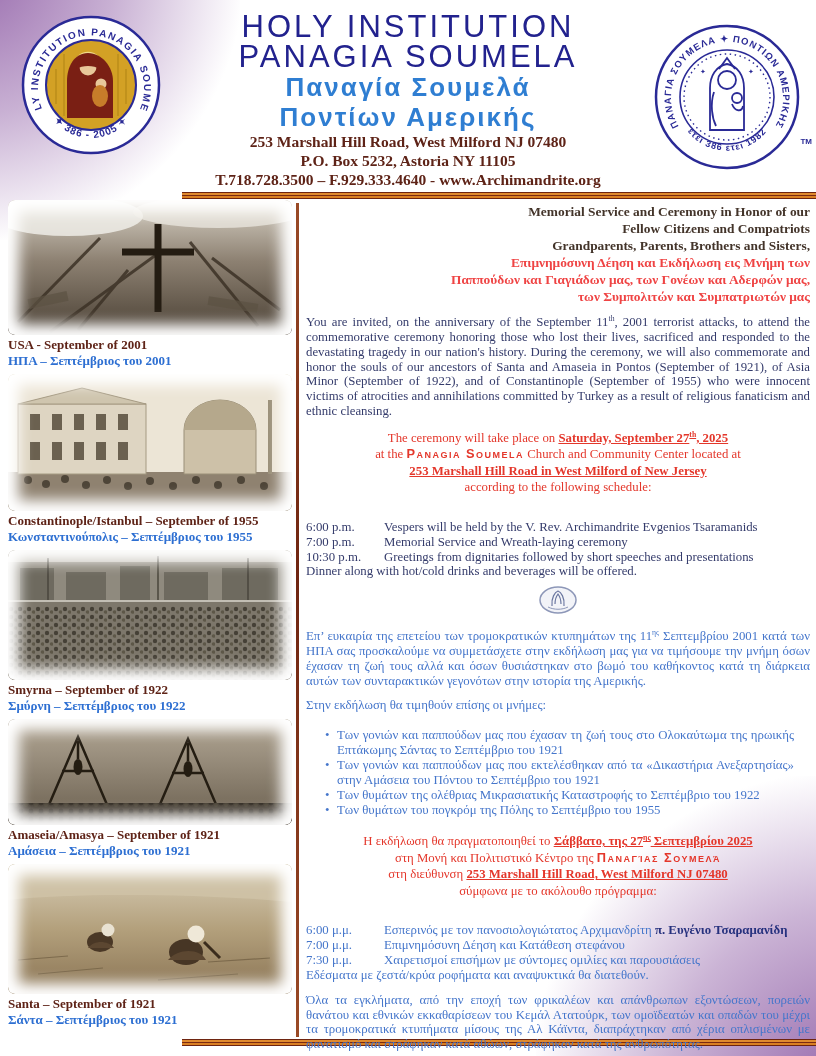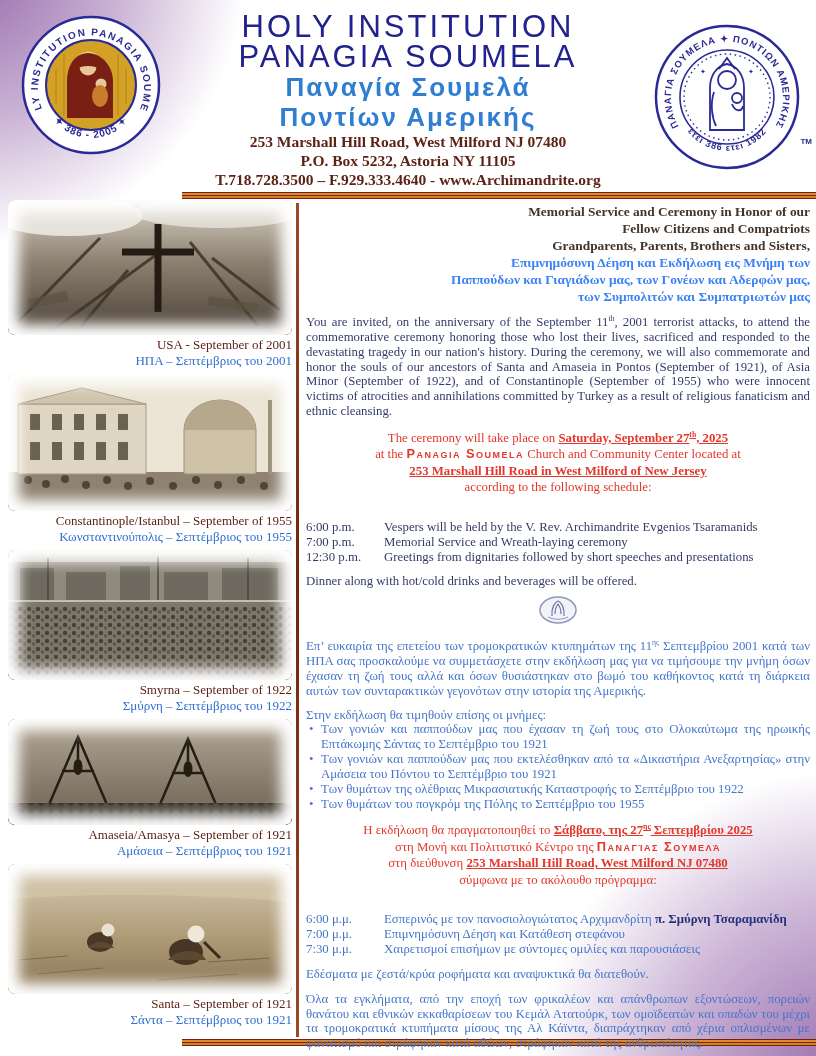--- a/index.html
+++ b/index.html
@@ -34,41 +34,41 @@
   .bar-top{top:192px}
   .bar-bottom{top:1039px}
   .vdiv{position:absolute;left:296px;top:203px;width:3px;height:834px;z-index:2;
     background:linear-gradient(180deg,#9a4a26,#6e2410 45%,#9a4a26)}
 
   
   .sidebar{position:absolute;left:8px;top:200px;width:284px;z-index:2}
   .photo{position:relative;width:284px;border-radius:7px;overflow:hidden}
   .photo svg{display:block;width:100%;height:100%}
   .feather{position:absolute;inset:0;border-radius:7px;box-shadow:inset 0 0 14px 11px #fff;pointer-events:none}
-  .cap{text-align:right;margin:2px 0 5px;font-weight:normal;font-size:13px;line-height:16px}
+  .cap{text-align:left;margin:2px 0 5px;font-weight:bold;font-size:13px;line-height:16px}
   .cap-en{color:#5e2317}
   .cap-gr{color:#2d6fd2}
   .ph1{height:135px}.ph2{height:137px}.ph3{height:130px}.ph4{height:106px}.ph5{height:130px}
 
   
   .main{position:absolute;left:306px;top:203px;width:504px;z-index:2;
     font-size:12.8px;line-height:1.16;color:#343b6b}
   .m-center{text-align:right}
   .h-en{font-weight:bold;font-size:13.4px;line-height:17px;color:#43342a}
-  .h-gr{font-weight:bold;font-size:13.4px;line-height:17px;color:#3b82f6}
+  .h-gr{font-weight:bold;font-size:13.4px;line-height:17px;color:#ef4444}
   .para{text-align:justify;margin-top:10px}
   .event{margin-top:11px;text-align:center;color:#e4372b;line-height:16.5px}
   .ev-line{min-height:16px}
   .sched{margin-top:24px}
   .sched-row{display:flex}
-  .sched-time{flex:0 0 78px}.mt10{margin-top:10px}
+  .sched-time{flex:0 0 78px}.mt10{}
   .gr{color:#4576cb}
   .ornament{margin-top:6px;text-align:center}
   .list-intro{margin-top:9px}
-  .bullets{margin:0;color:#4576cb}
+  .bullets{margin:16px;color:#4576cb}
   .bullets li{list-style:none;position:relative;padding-left:15px;text-align:justify}
   .bullets li::before{content:"\2022";position:absolute;left:3px;top:0}
 
   
   .sg-b{font-weight:bold}
   .sg-u{text-decoration:underline}
   .sg-sup{font-size:.6em;vertical-align:super;line-height:0}
   .sg-st{font-family:"Liberation Sans",sans-serif;font-variant:small-caps;font-weight:bold;letter-spacing:1.5px}
   .sg-nv{color:#26317e}
 </style>
@@ -355,21 +355,21 @@
     <div class="sched">
       <div class="sched-row">
         <div class="sched-time">6:00 p.m.</div>
         <div>Vespers will be held by the V. Rev. Archimandrite Evgenios Tsaramanids</div>
       </div>
       <div class="sched-row">
         <div class="sched-time">7:00 p.m.</div>
         <div>Memorial Service and Wreath-laying ceremony</div>
       </div>
       <div class="sched-row">
-        <div class="sched-time">12:30 p.m.</div>
+        <div class="sched-time">10:30 p.m.</div>
         <div>Greetings from dignitaries followed by short speeches and presentations</div>
       </div>
     </div>
 
     <div class="mt10">Dinner along with hot/cold drinks and beverages will be offered.</div>
 
     <div class="ornament">
       <svg width="40" height="30" viewBox="0 0 40 30">
         <ellipse cx="20" cy="15" rx="18" ry="13" fill="#f2f3f8" stroke="#8d97b8" stroke-width="1.5"></ellipse>
         <path d="M14,21 C13,13 17,7 20,6 C23,7 27,13 26,21 M17,19 C17,13 20,9 20,9 C20,9 23,13 23,19" fill="none" stroke="#6a76a0" stroke-width="1.2"></path>
@@ -390,21 +390,21 @@
     <div class="event">
       <div class="ev-line"><span>Η εκδήλωση θα πραγματοποιηθεί το </span><span class="sg-b sg-u">Σάββατο, της 27</span><span class="sg-b sg-u sg-sup">ης</span><span class="sg-b sg-u"> Σεπτεμβρίου 2025</span></div>
       <div class="ev-line"><span>στη Μονή και Πολιτιστικό Κέντρο της </span><span class="sg-st">Παναγίας Σουμελά</span></div>
       <div class="ev-line"><span>στη διεύθυνση </span><span class="sg-b sg-u">253 Marshall Hill Road, West Milford NJ 07480</span></div>
       <div class="ev-line"><span>σύμφωνα με το ακόλουθο πρόγραμμα:</span></div>
     </div>
 
     <div class="sched gr">
       <div class="sched-row">
         <div class="sched-time">6:00 μ.μ.</div>
-        <div><span>Εσπερινός με τον πανοσιολογιώτατος Αρχιμανδρίτη </span><span class="sg-b sg-nv">π. Σμύρνη Τσαραμανίδη</span></div>
+        <div><span>Εσπερινός με τον πανοσιολογιώτατος Αρχιμανδρίτη </span><span class="sg-b sg-nv">π. Ευγένιο Τσαραμανίδη</span></div>
       </div>
       <div class="sched-row">
         <div class="sched-time">7:00 μ.μ.</div>
         <div><span>Επιμνημόσυνη Δέηση και Κατάθεση στεφάνου</span></div>
       </div>
       <div class="sched-row">
         <div class="sched-time">7:30 μ.μ.</div>
         <div><span>Χαιρετισμοί επισήμων με σύντομες ομιλίες και παρουσιάσεις</span></div>
       </div>
     </div>

